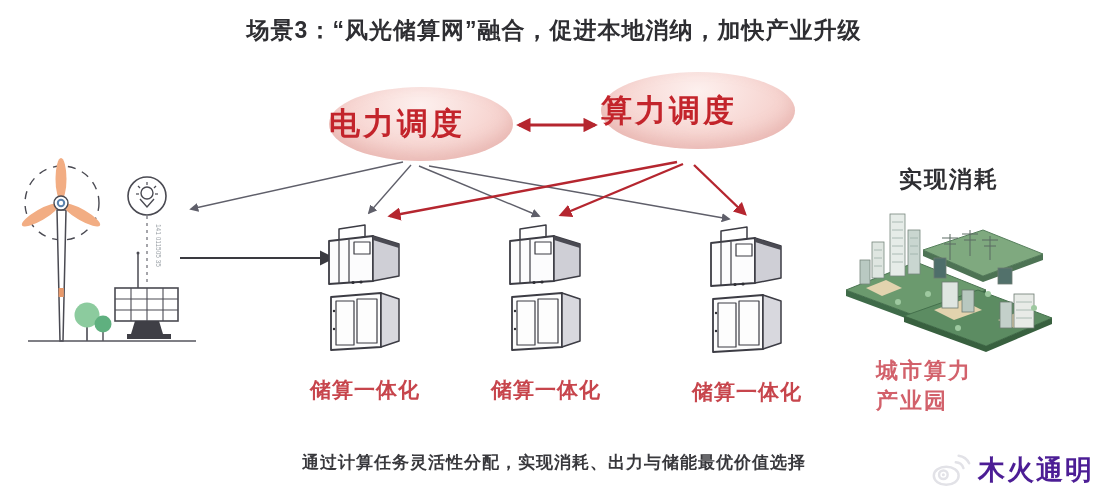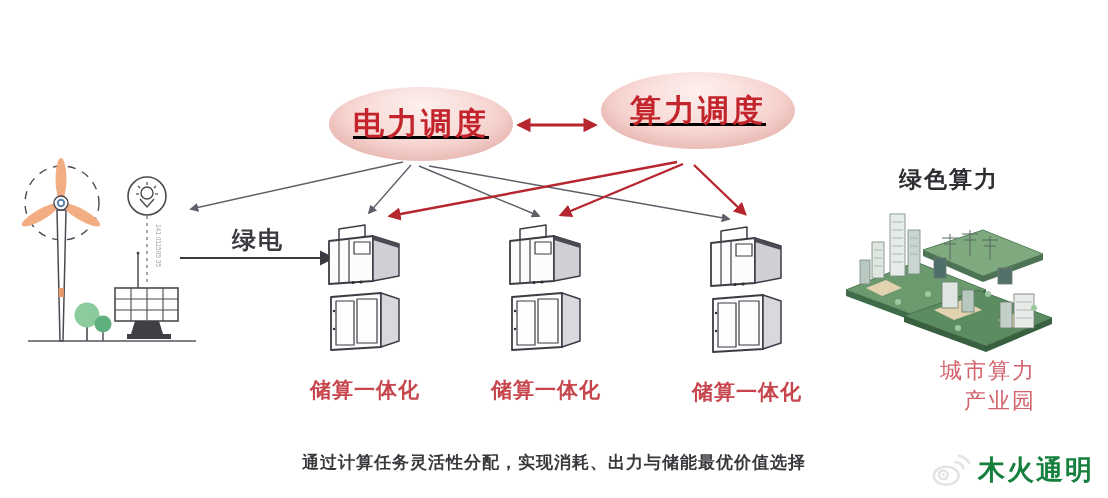--- a/index.html
+++ b/index.html
@@ -6,25 +6,24 @@
   .stage{
     position:relative;width:1108px;height:498px;background:#ffffff;
     font-family:"Liberation Sans","DejaVu Sans",sans-serif;overflow:hidden;
   }
   .title{
     position:absolute;top:15px;left:0;width:100%;text-align:center;
     font-size:23px;font-weight:bold;color:#2e2e32;letter-spacing:1px;
   }
   .overlay{position:absolute;left:0;top:0;width:1108px;height:498px;z-index:2;pointer-events:none;}
   .oval{
-    position:absolute;z-index:3;display:flex;align-items:center;justify-content:center;
+    position:absolute;z-index:3;display:flex;align-items:center;
     border-radius:50%;
     background:radial-gradient(ellipse at 50% 25%, #fdf0ee 0%, #f7d6d2 55%, #efc0bb 100%);
     box-shadow:inset 0 -8px 16px rgba(214,148,144,0.35);
-    text-decoration:underline;
   }
   .oval span{font-size:31px;font-weight:bold;color:#c3242b;letter-spacing:3px;}
   #oval-power{left:329px;top:87px;width:184px;height:74px;}
   #oval-compute{left:601px;top:72px;width:194px;height:77px;}
   .illus{position:absolute;z-index:1;}
   #left-illustration{left:10px;top:146px;}
   .green-label{
     position:absolute;left:193px;top:224px;width:130px;text-align:center;
     font-size:24px;font-weight:bold;color:#3a3a40;z-index:3;letter-spacing:2px;
   }
@@ -33,31 +32,31 @@
   #dc2{left:486px;top:221px;}
   #dc3{left:687px;top:223px;}
   .dc svg{display:block;margin:0 auto;}
   .dc .label{margin-top:23px;font-size:21px;font-weight:bold;color:#c7454c;line-height:28px;letter-spacing:1px;}
   #city-illustration{left:838px;top:198px;z-index:1;}
   .city-top-label{
     position:absolute;left:869px;top:164px;width:160px;text-align:center;
     font-size:23px;font-weight:bold;color:#2e2e32;letter-spacing:2px;z-index:3;
   }
   .city-bottom-label{
-    position:absolute;left:876px;top:356px;width:160px;text-align:right;
-    font-size:22px;font-weight:normal;color:#d2616b;line-height:30px;letter-spacing:2px;z-index:3;
+    position:absolute;left:876px;top:356px;width:160px;text-align:left;
+    font-size:22px;font-weight:bold;color:#d2616b;line-height:30px;letter-spacing:2px;z-index:3;
   }
   .caption{
     position:absolute;top:451px;left:0;width:100%;text-align:center;
     font-size:17px;font-weight:600;color:#38383c;letter-spacing:1px;
   }
   .watermark{
     position:absolute;left:930px;top:449px;display:flex;align-items:center;gap:6px;z-index:4;
   }
-  .watermark .wm-text{font-size:27px;font-weight:bold;color:#15803d;letter-spacing:2px;}
+  .watermark .wm-text{font-size:27px;font-weight:bold;color:#4c1d95;letter-spacing:2px;}
 </style>
 </head>
 <body>
 
 <div class="stage">
 
   <svg width="0" height="0" style="position:absolute" aria-hidden="true">
     <defs>
       <g id="dc-icon" stroke-linejoin="round">
 
@@ -74,20 +73,21 @@
         <polygon points="8,76 58,72 58,126 8,129" fill="#fdfdfd" stroke="#3c3c44" stroke-width="1.8"></polygon>
         <polygon points="58,72 76,78 76,120 58,126" fill="#d8d8de" stroke="#3c3c44" stroke-width="1.5"></polygon>
         <rect x="13" y="80" width="18" height="44" fill="none" stroke="#3c3c44" stroke-width="1.2"></rect>
         <rect x="34" y="78" width="20" height="44" fill="none" stroke="#3c3c44" stroke-width="1.2"></rect>
         <circle cx="11" cy="90" r="1.2" fill="#2e2e34"></circle>
         <circle cx="11" cy="108" r="1.2" fill="#2e2e34"></circle>
       </g>
     </defs>
   </svg>
 
+  <div class="title">场景3：“风光储算网”融合，促进本地消纳，加快产业升级</div>
 
   <svg class="overlay" viewBox="0 0 1108 498" xmlns="http://www.w3.org/2000/svg">
     <defs>
       <marker id="mGray" viewBox="0 0 10 10" refX="8" refY="5" markerWidth="6.5" markerHeight="6.5" orient="auto">
         <path d="M0,0 L10,5 L0,10 z" fill="#5f5f6a"></path>
       </marker>
       <marker id="mRed" viewBox="0 0 10 10" refX="8" refY="5" markerWidth="5.5" markerHeight="5.5" orient="auto">
         <path d="M0,0 L10,5 L0,10 z" fill="#b5262f"></path>
       </marker>
       <marker id="mRedBoth" viewBox="0 0 10 10" refX="8" refY="5" markerWidth="4.5" markerHeight="4.5" orient="auto-start-reverse">
@@ -162,21 +162,20 @@
     </g>
     <g>
       <line x1="77" y1="178" x2="77" y2="195" stroke="#4a4a52" stroke-width="1.6"></line>
       <line x1="93" y1="184" x2="93" y2="195" stroke="#4a4a52" stroke-width="1.4"></line>
       <circle cx="77" cy="169" r="12.5" fill="#8ccb9e"></circle>
       <circle cx="93" cy="178" r="8.5" fill="#5fb07f"></circle>
     </g>
     <line x1="18" y1="195" x2="186" y2="195" stroke="#55555d" stroke-width="1.5"></line>
   </svg>
 
-  <div class="green-label">绿电</div>
 
   <div class="dc" id="dc1">
     <svg width="84" height="132" viewBox="0 0 84 132">
       <use href="#dc-icon"></use>
     </svg>
     <div class="label">
       <div>储算一体化</div>
     </div>
   </div>
   <div class="dc" id="dc2">
@@ -189,21 +188,21 @@
   </div>
   <div class="dc" id="dc3">
     <svg width="84" height="132" viewBox="0 0 84 132">
       <use href="#dc-icon"></use>
     </svg>
     <div class="label">
       <div>储算一体化</div>
     </div>
   </div>
 
-  <div class="city-top-label">绿色算力</div>
+  <div class="city-top-label">实现消耗</div>
   <svg class="illus" id="city-illustration" width="220" height="158" viewBox="0 0 220 158">
 
     <polygon points="85,52 145,32 205,56 145,78" fill="#7fa97f" stroke="#567f5c" stroke-width="1"></polygon>
     <polygon points="85,52 85,58 145,84 205,62 205,56 145,78" fill="#4d7354"></polygon>
     <polygon points="8,92 78,64 148,92 78,118" fill="#6b9a6e" stroke="#4c7552" stroke-width="1"></polygon>
     <polygon points="8,92 8,98 78,124 148,98 148,92 78,118" fill="#3f6b49"></polygon>
     <polygon points="66,118 140,92 214,120 148,148" fill="#5c8c62" stroke="#44704c" stroke-width="1"></polygon>
     <polygon points="66,118 66,124 148,154 214,126 214,120 148,148" fill="#38603f"></polygon>
 
     <g stroke="#77877d" stroke-width="0.8">

